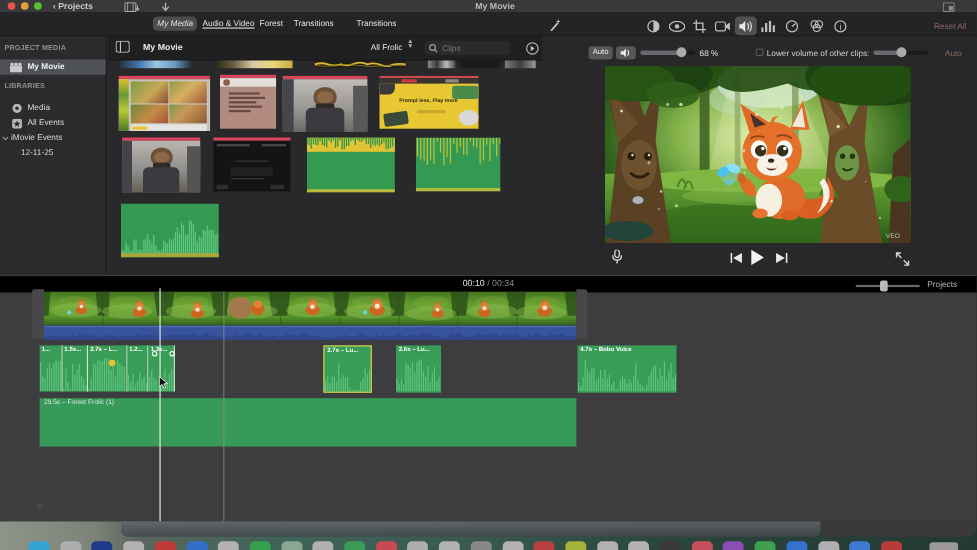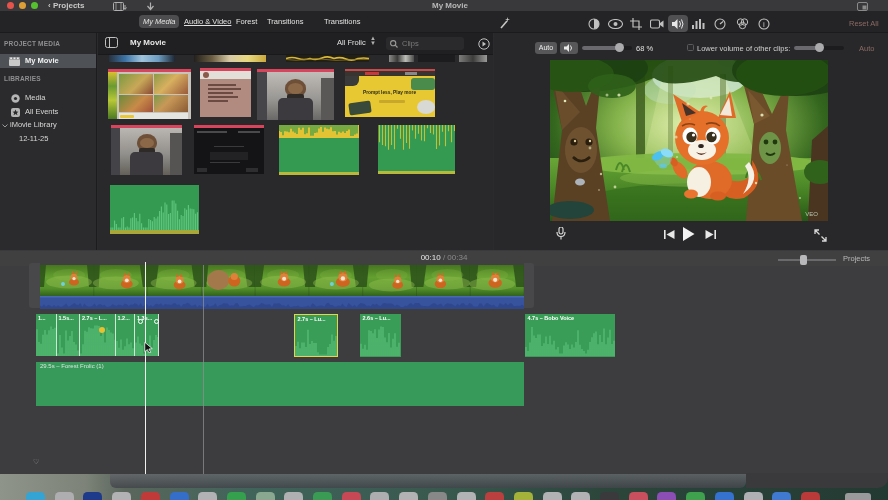--- a/index.html
+++ b/index.html
@@ -24,21 +24,21 @@
   .sbhead { position:absolute; color:#8f8f91; font-size:6.5px; font-weight:bold; letter-spacing:.2px;}
   .sbitem { position:absolute; color:#d8d8d8; font-size:7.5px; }
   #sbsel { position:absolute; left:0px; top:21px; width:96px; height:14px; background:#4e5257; }
 
   #browser { left:98px; top:33px; width:395px; height:217px; background:#29292b; }
   #bheader { position:absolute; left:0; top:0; width:395px; height:22px; background:#202022; border-bottom:1px solid #19191b;}
 
   #viewer { left:494px; top:33px; width:394px; height:217px; background:#28282a; }
 
   
-  #ttoolbar { left:0; top:250px; width:888px; height:16px; background:#404040; border-top:1px solid #3a3a3c; }
+  #ttoolbar { left:0; top:250px; width:888px; height:16px; background:#000000; border-top:1px solid #3a3a3c; }
 
   
   #timeline { left:0; top:266px; width:888px; height:208px; background:#3d3d3f; }
 
   .wtxt { color:#e8e8e8; }
 </style>
 </head>
 <body>
 <div id="stage">
 
@@ -134,21 +134,21 @@
     </svg>
     <div class="sbitem" style="left:25px; top:60px;">Media</div>
     <svg class="abs" style="left:11px; top:75px;" width="9" height="9" viewBox="0 0 9 9">
       <rect x="0" y="0" width="9" height="9" rx="2" fill="#b5b5b5"></rect>
       <path d="M4.5 1.5 L5.4 3.5 L7.5 3.7 L5.9 5.1 L6.4 7.2 L4.5 6 L2.6 7.2 L3.1 5.1 L1.5 3.7 L3.6 3.5 Z" fill="#2b2b2d"></path>
     </svg>
     <div class="sbitem" style="left:25px; top:74px;">All Events</div>
     <svg class="abs" style="left:2px; top:91px;" width="6" height="4" viewBox="0 0 6 4">
         <path d="M0.5 0.5 L3 3 L5.5 0.5" stroke="#9a9a9a" stroke-width="1" fill="none"></path>
       </svg>
-    <div class="sbitem" style="left:10px; top:87px;">iMovie Library</div>
+    <div class="sbitem" style="left:10px; top:87px;">iMovie Events</div>
     <div class="sbitem" style="left:19px; top:101px;">12-11-25</div>
   </div>
 
   <div id="browser" class="abs">
     <div id="bheader">
       <svg class="abs" style="left:7px; top:4px;" width="13" height="11" viewBox="0 0 13 11">
         <rect x="0.5" y="0.5" width="12" height="10" rx="2" fill="none" stroke="#c0c0c0" stroke-width="1"></rect>
         <line x1="4.5" y1="0.5" x2="4.5" y2="10.5" stroke="#c0c0c0" stroke-width="1"></line>
       </svg>
       <div class="abs wtxt" style="left:32px; top:5px; font-size:8px; font-weight:bold;">My Movie</div>

